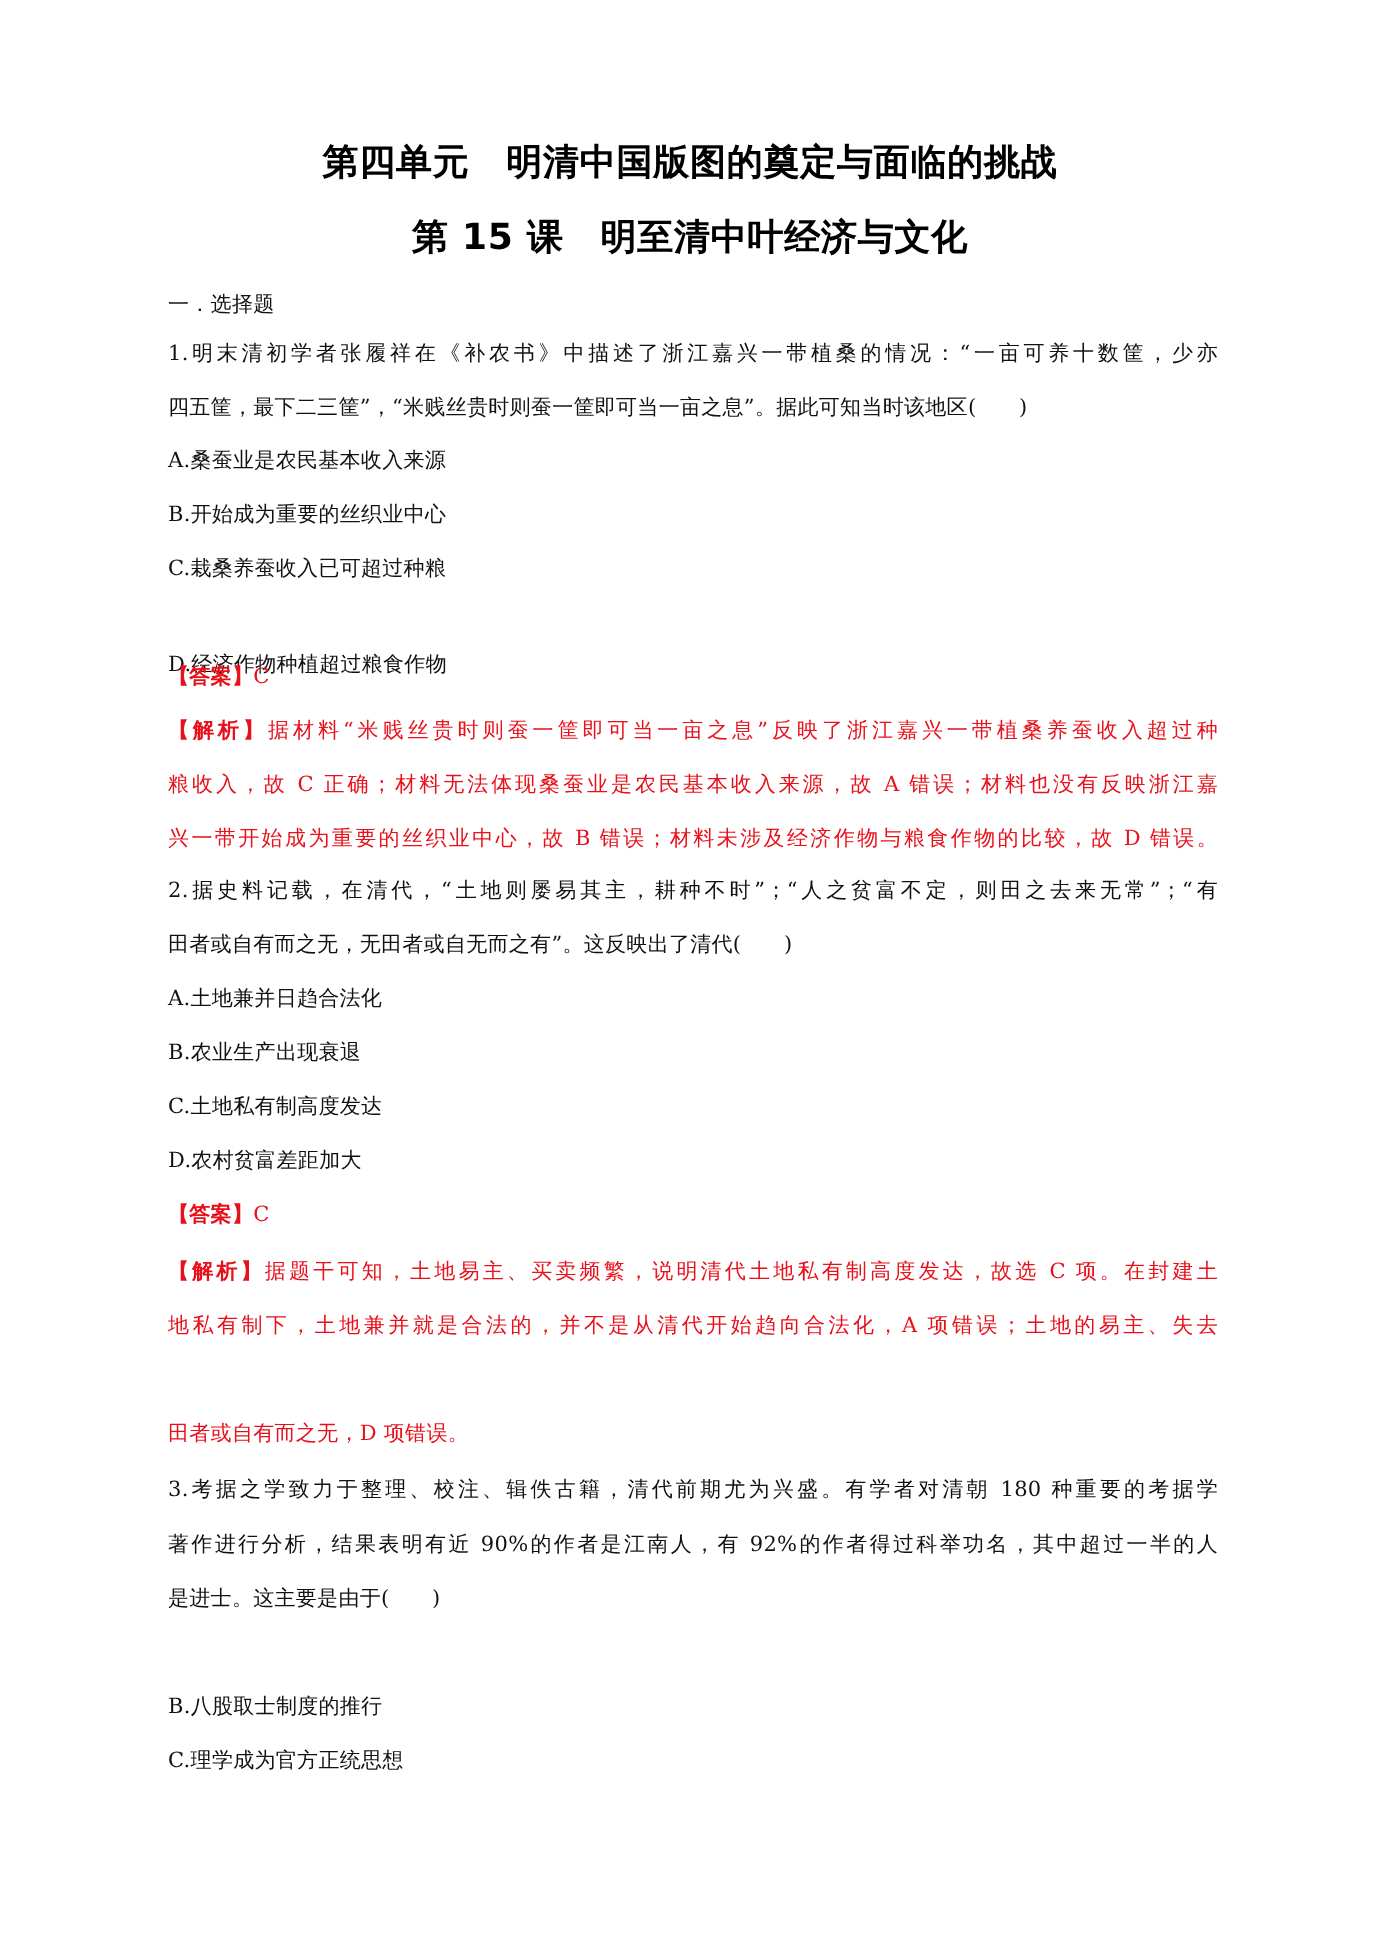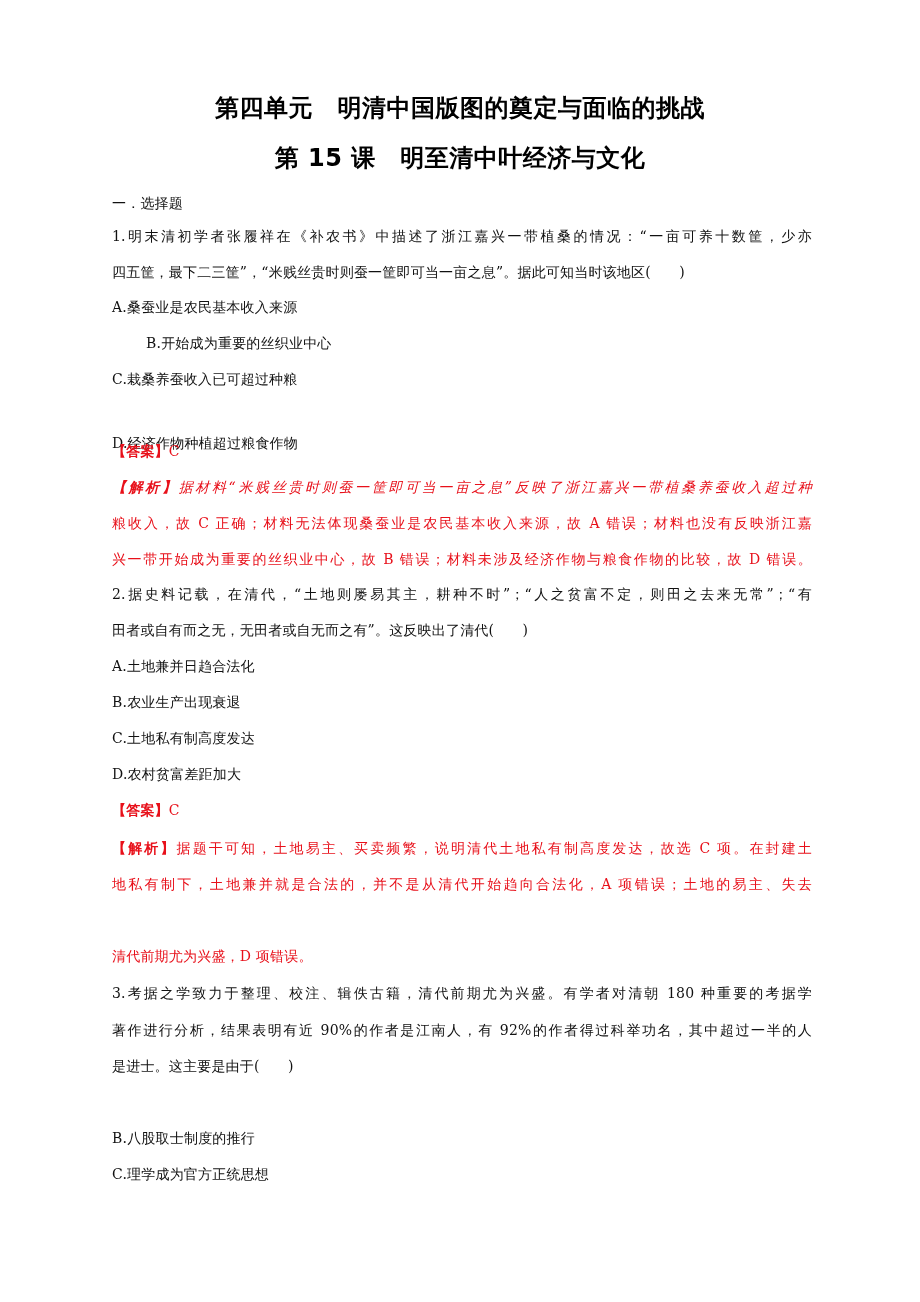--- a/index.html
+++ b/index.html
@@ -20,45 +20,45 @@
 
 <div class="page">
   <div class="title" style="top:92px;">第四单元　明清中国版图的奠定与面临的挑战</div>
   <div class="title" style="top:142px;">第 15 课　明至清中叶经济与文化</div>
 
   <div class="line" style="top:193px;">一．选择题</div>
 
   <div class="line justify" style="top:226px;">1.明末清初学者张履祥在《补农书》中描述了浙江嘉兴一带植桑的情况：“一亩可养十数筐，少亦</div>
   <div class="line" style="top:262px;">四五筐，最下二三筐”，“米贱丝贵时则蚕一筐即可当一亩之息”。据此可知当时该地区(　　)</div>
   <div class="line" style="top:297px;">A.桑蚕业是农民基本收入来源</div>
-  <div class="line" style="top:333px;margin-left:34px;">B.开始成为重要的丝织业中心</div>
+  <div class="line" style="top:333px;">B.开始成为重要的丝织业中心</div>
   <div class="line" style="top:369px;">C.栽桑养蚕收入已可超过种粮</div>
   <div class="line" style="top:405px;margin-top:28px;">D.经济作物种植超过粮食作物</div>
   <div class="line red" style="top:441px;">
     <span class="bracket">【答案】</span><span>C</span>
   </div>
-  <div class="line red justify" style="top:477px;font-style:italic;">
+  <div class="line red justify" style="top:477px;">
     <span class="bracket">【解析】</span><span>据材料“米贱丝贵时则蚕一筐即可当一亩之息”反映了浙江嘉兴一带植桑养蚕收入超过种</span>
   </div>
   <div class="line red justify" style="top:513px;">粮收入，故 C 正确；材料无法体现桑蚕业是农民基本收入来源，故 A 错误；材料也没有反映浙江嘉</div>
   <div class="line red justify" style="top:549px;">兴一带开始成为重要的丝织业中心，故 B 错误；材料未涉及经济作物与粮食作物的比较，故 D 错误。</div>
 
   <div class="line justify" style="top:584px;">2.据史料记载，在清代，“土地则屡易其主，耕种不时”；“人之贫富不定，则田之去来无常”；“有</div>
   <div class="line" style="top:620px;">田者或自有而之无，无田者或自无而之有”。这反映出了清代(　　)</div>
   <div class="line" style="top:656px;">A.土地兼并日趋合法化</div>
   <div class="line" style="top:692px;">B.农业生产出现衰退</div>
   <div class="line" style="top:728px;">C.土地私有制高度发达</div>
   <div class="line" style="top:764px;">D.农村贫富差距加大</div>
   <div class="line red" style="top:800px;">
     <span class="bracket">【答案】</span><span>C</span>
   </div>
   <div class="line red justify" style="top:838px;">
     <span class="bracket">【解析】</span><span>据题干可知，土地易主、买卖频繁，说明清代土地私有制高度发达，故选 C 项。在封建土</span>
   </div>
   <div class="line red justify" style="top:874px;">地私有制下，土地兼并就是合法的，并不是从清代开始趋向合法化，A 项错误；土地的易主、失去</div>
-  <div class="line red" style="top:946px;">清代前期尤为兴盛，D 项错误。</div>
+  <div class="line red" style="top:946px;">田者或自有而之无，D 项错误。</div>
 
   <div class="line justify" style="top:983px;">3.考据之学致力于整理、校注、辑佚古籍，清代前期尤为兴盛。有学者对清朝 180 种重要的考据学</div>
   <div class="line justify" style="top:1020px;">著作进行分析，结果表明有近 90%的作者是江南人，有 92%的作者得过科举功名，其中超过一半的人</div>
   <div class="line" style="top:1056px;">是进士。这主要是由于(　　)</div>
   <div class="line" style="top:1128px;">B.八股取士制度的推行</div>
   <div class="line" style="top:1164px;">C.理学成为官方正统思想</div>
 </div>
 
 </body></html>

